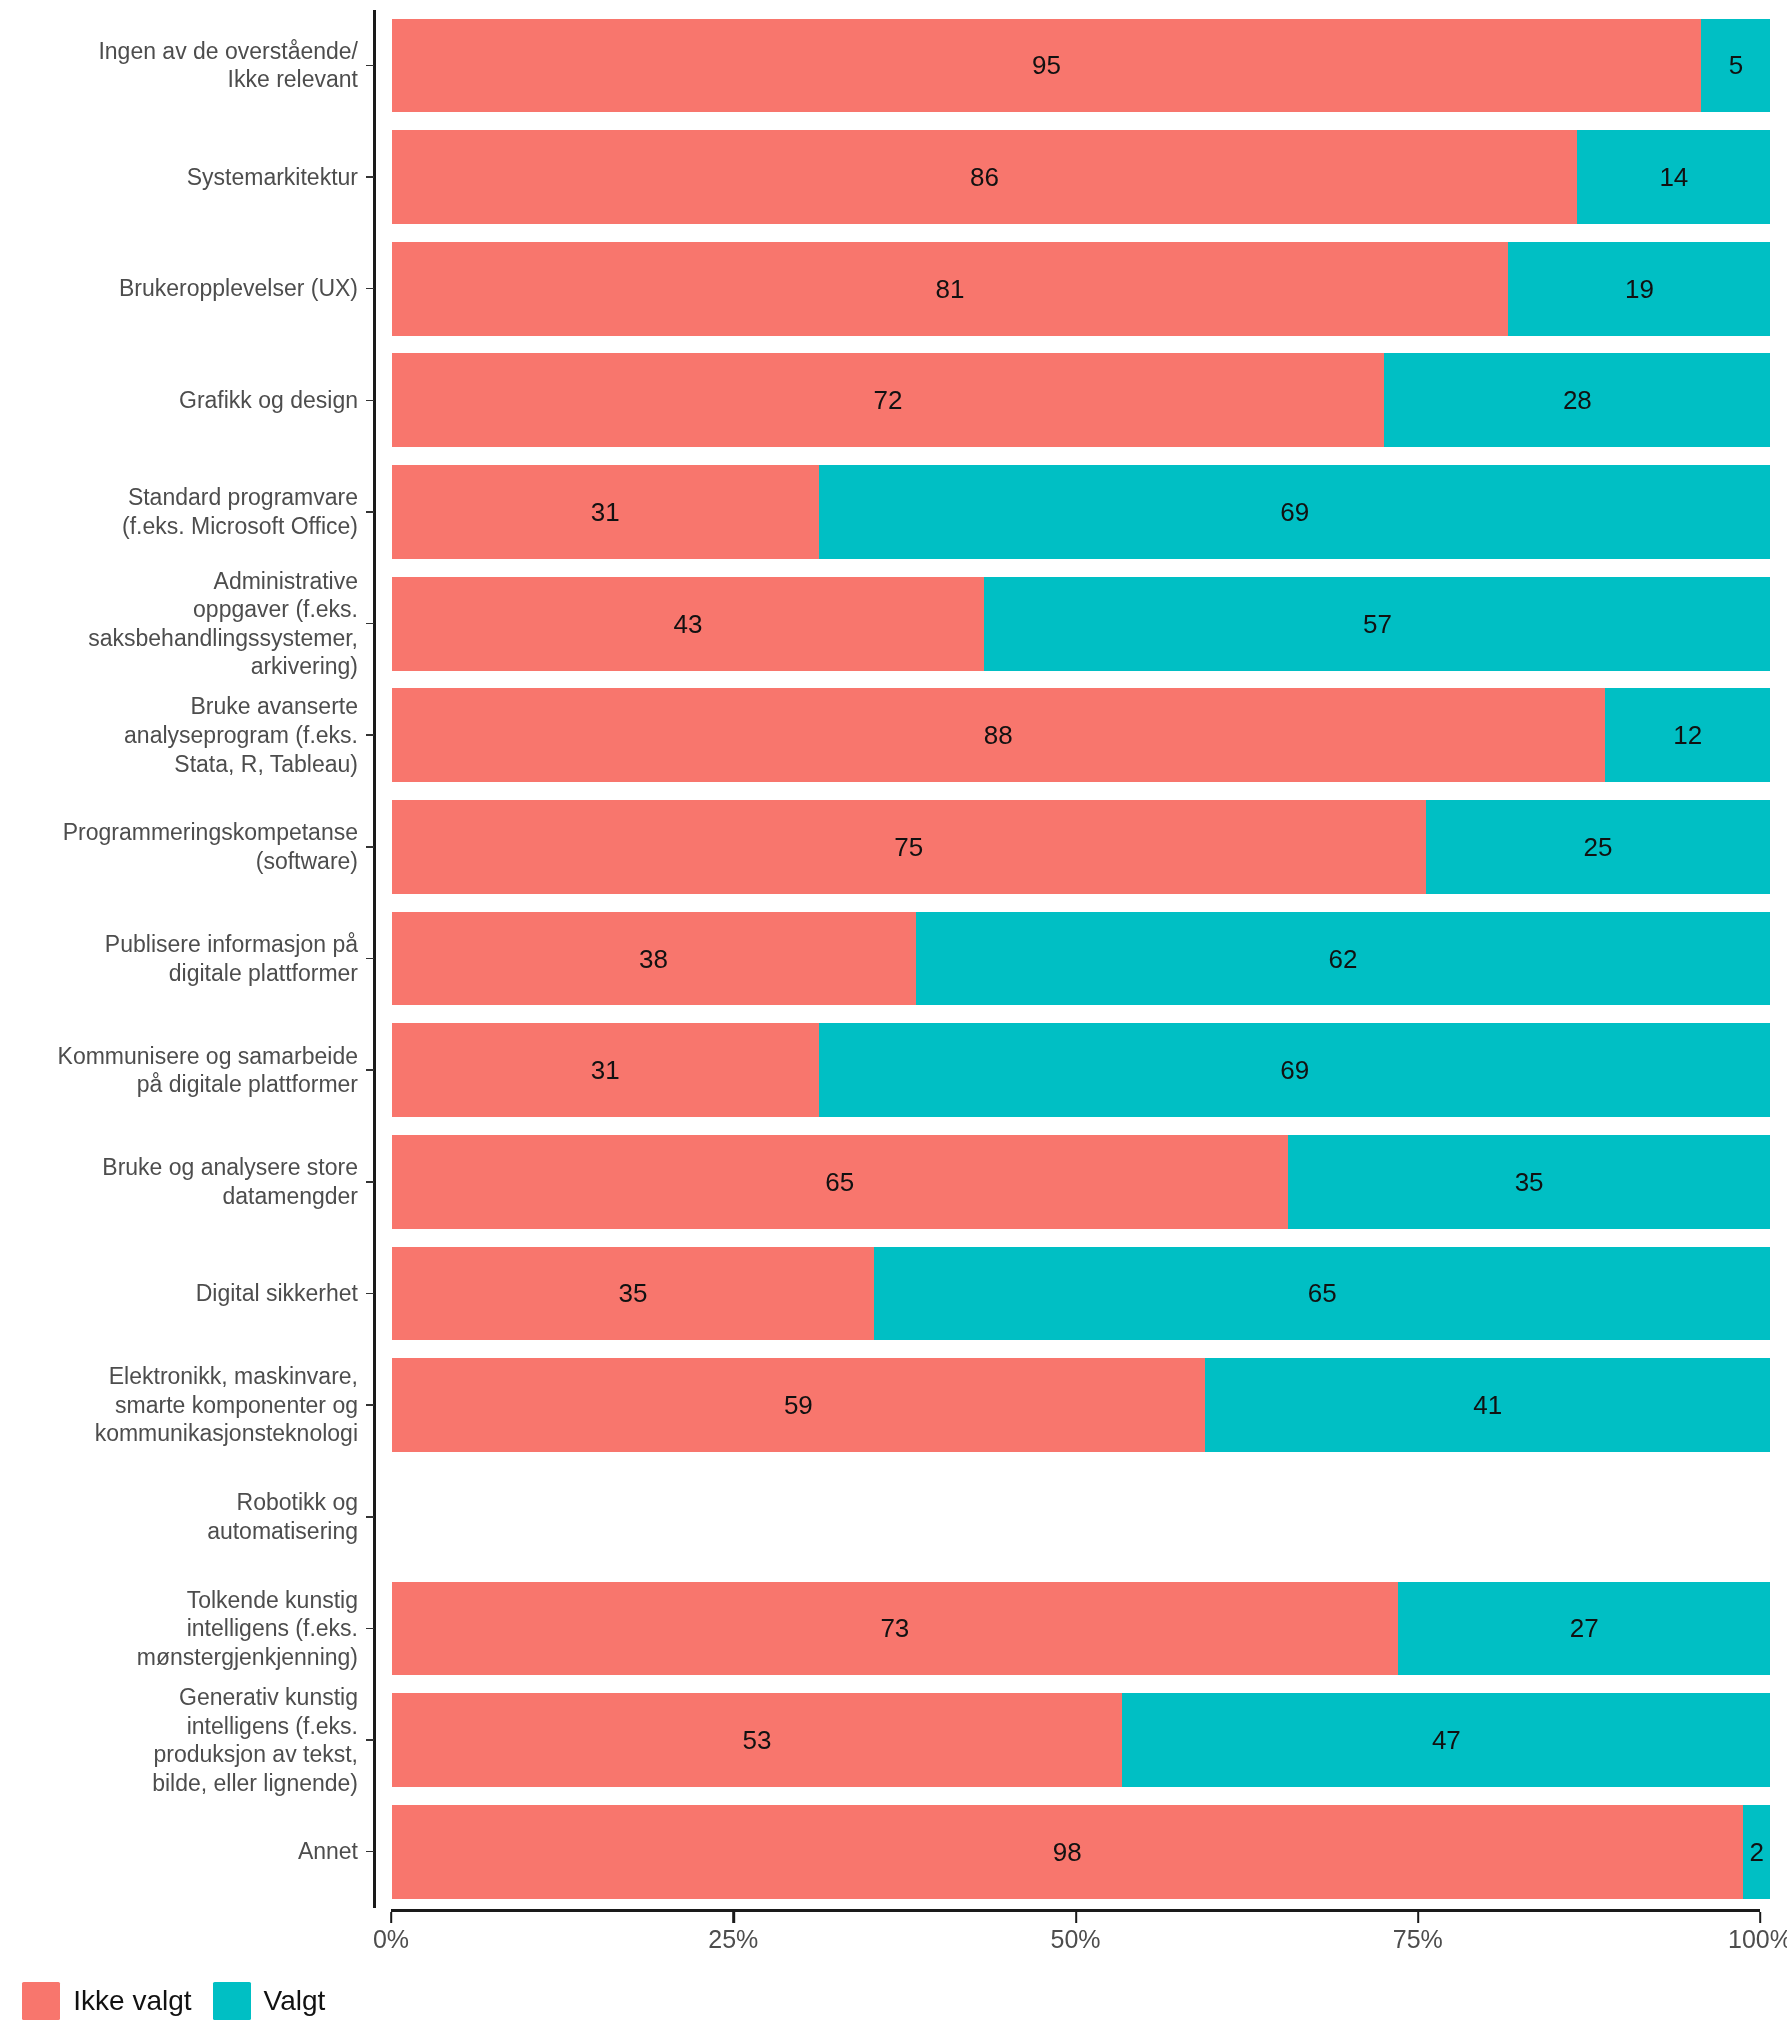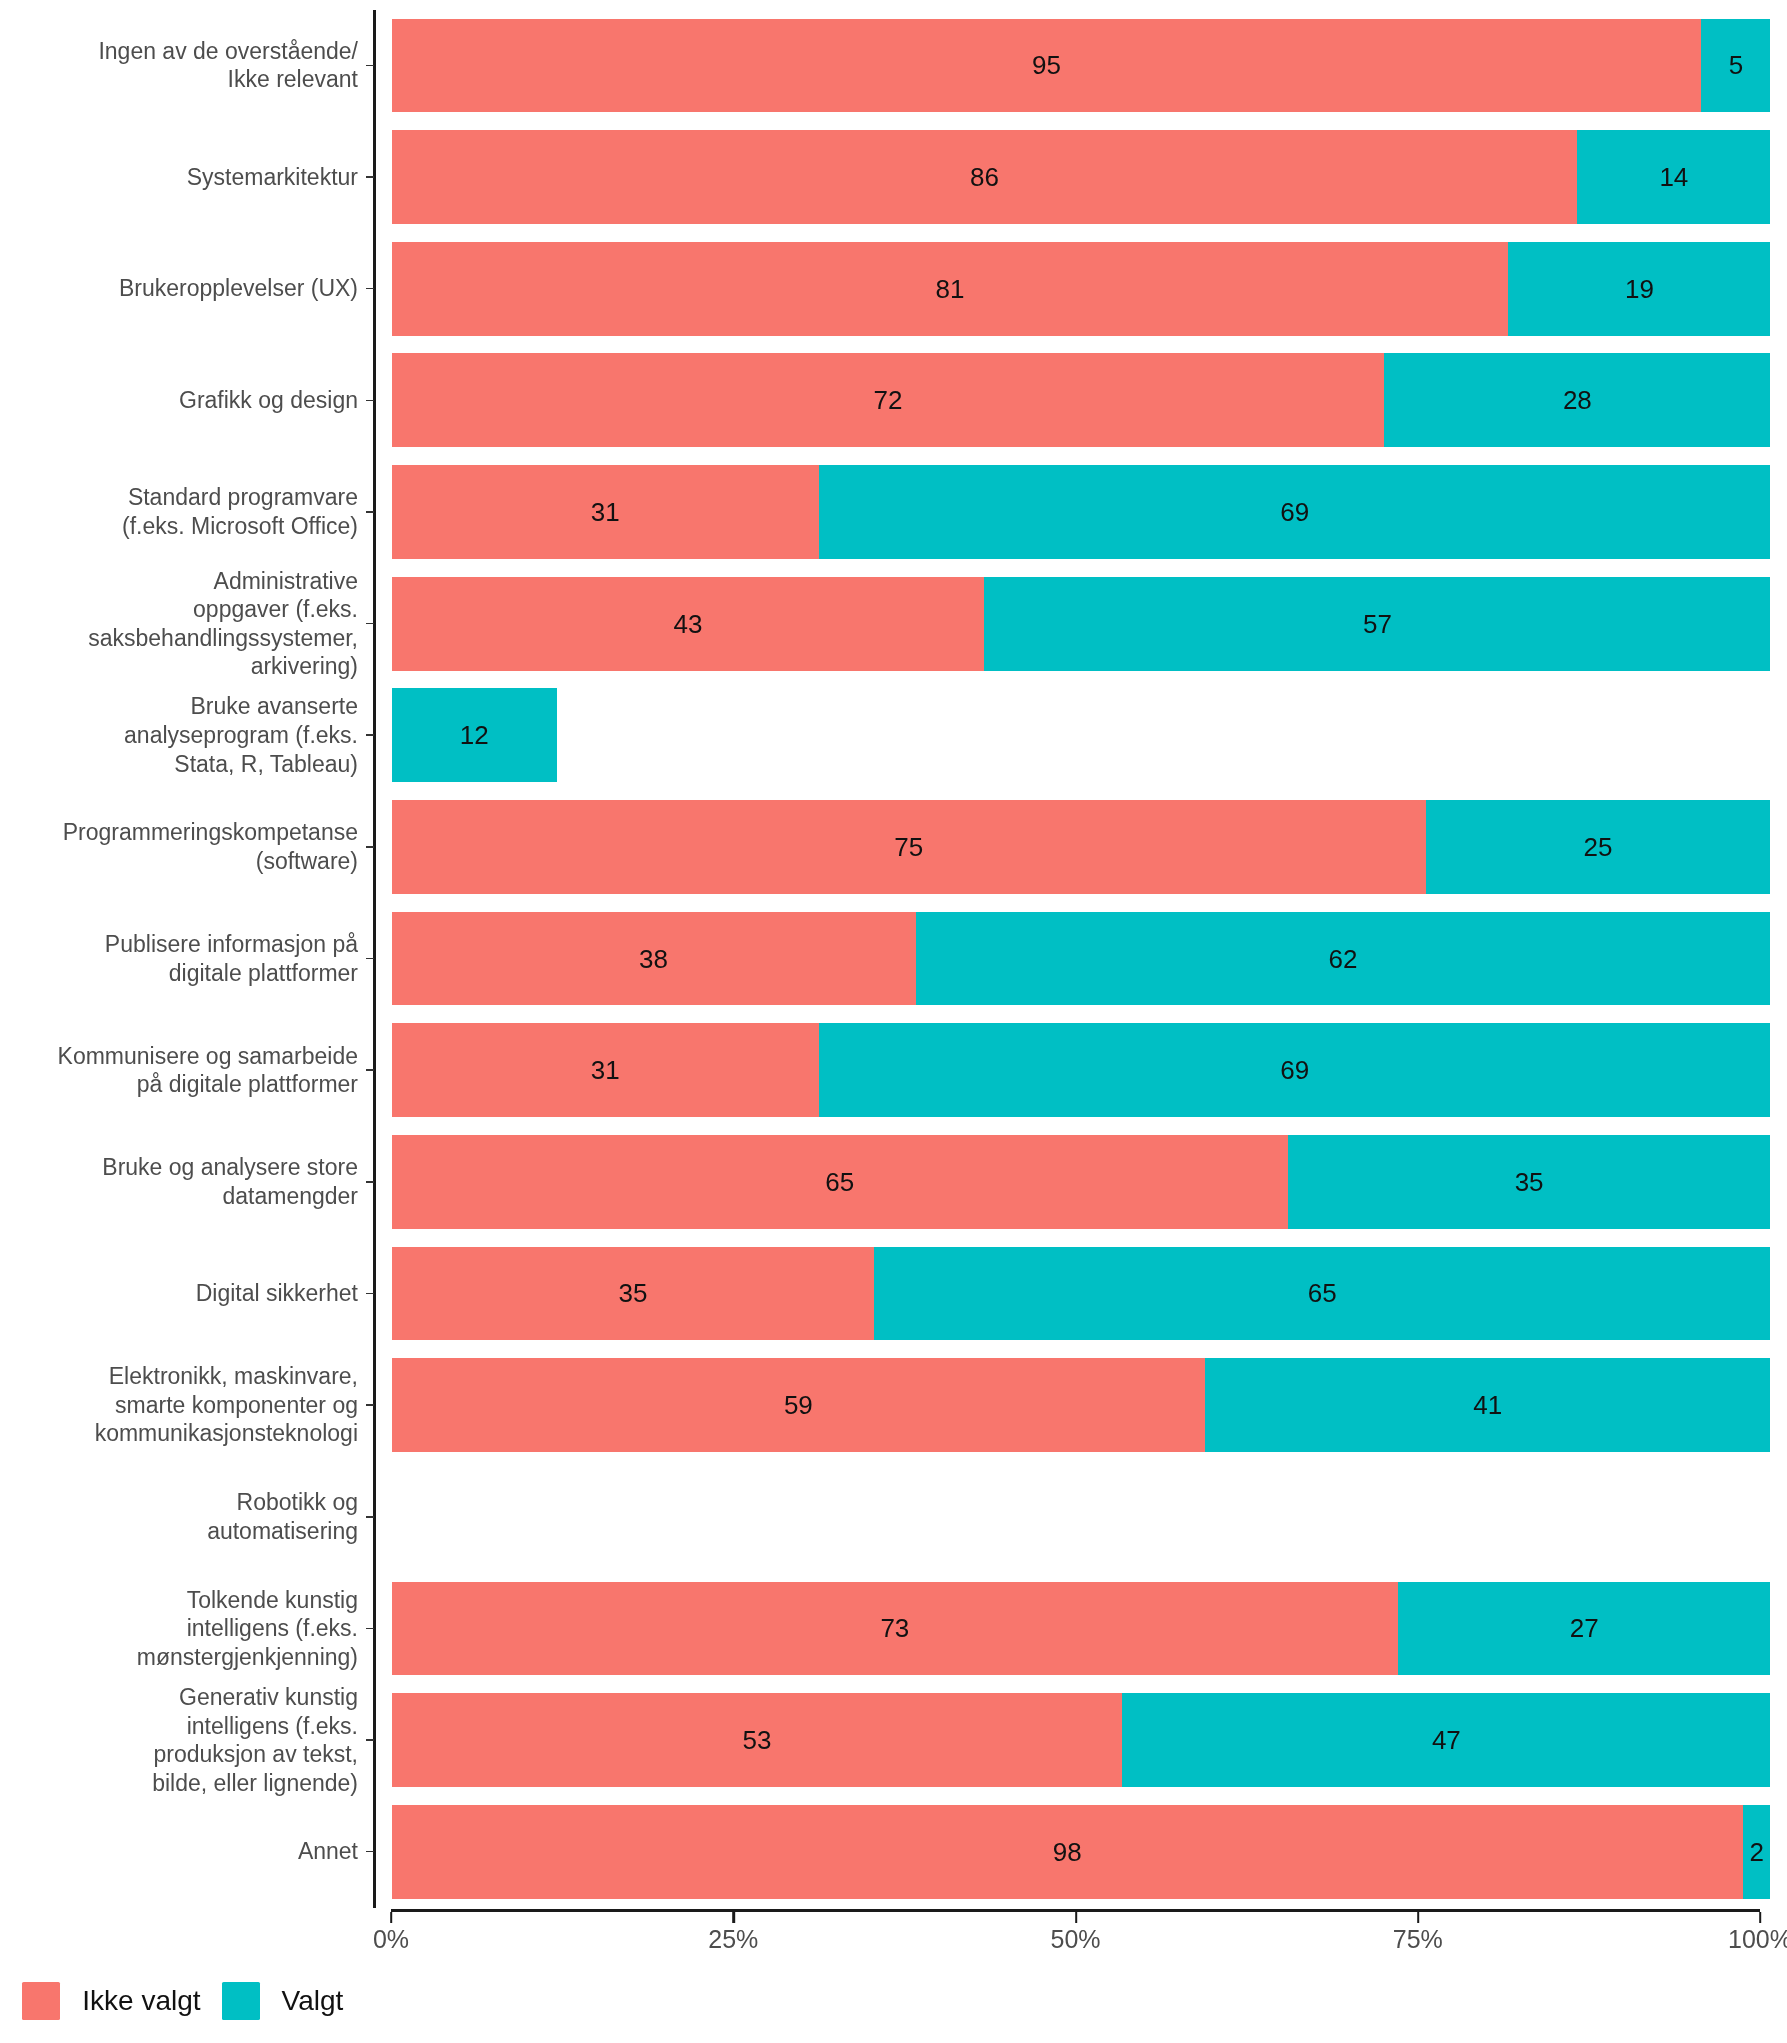--- a/index.html
+++ b/index.html
@@ -134,21 +134,21 @@
     position: absolute;
     left: 22.3px;
     top: 1982px;
     display: flex;
     align-items: center;
     gap: 21px;
   }
   .legend-item {
     display: flex;
     align-items: center;
-    gap: 22px;
+    gap: 13px;
   }
   .legend-swatch {
     width: 38px;
     height: 38px;
     border-radius: 1.6px;
   }
   .legend-swatch.key-a { background: #f8766d; }
   .legend-swatch.key-b { background: #00bfc4; }
   .legend-text {
     font-size: 28px;
@@ -240,20 +240,23 @@
               <span class="seg-label">57</span>
             </div>
           </div>
         </div>
         <div class="row">
           <div class="cat-label">Bruke avanserte
 analyseprogram (f.eks.
 Stata, R, Tableau)</div>
           <div class="tickmark"></div>
           <div class="bar-track">
+            <div class="seg seg-a" style="flex: 0 0 88%;">
+              <span class="seg-label">88</span>
+            </div>
             <div class="seg seg-b" style="flex: 0 0 12%;">
               <span class="seg-label">12</span>
             </div>
           </div>
         </div>
         <div class="row">
           <div class="cat-label">Programmeringskompetanse
 (software)</div>
           <div class="tickmark"></div>
           <div class="bar-track">

